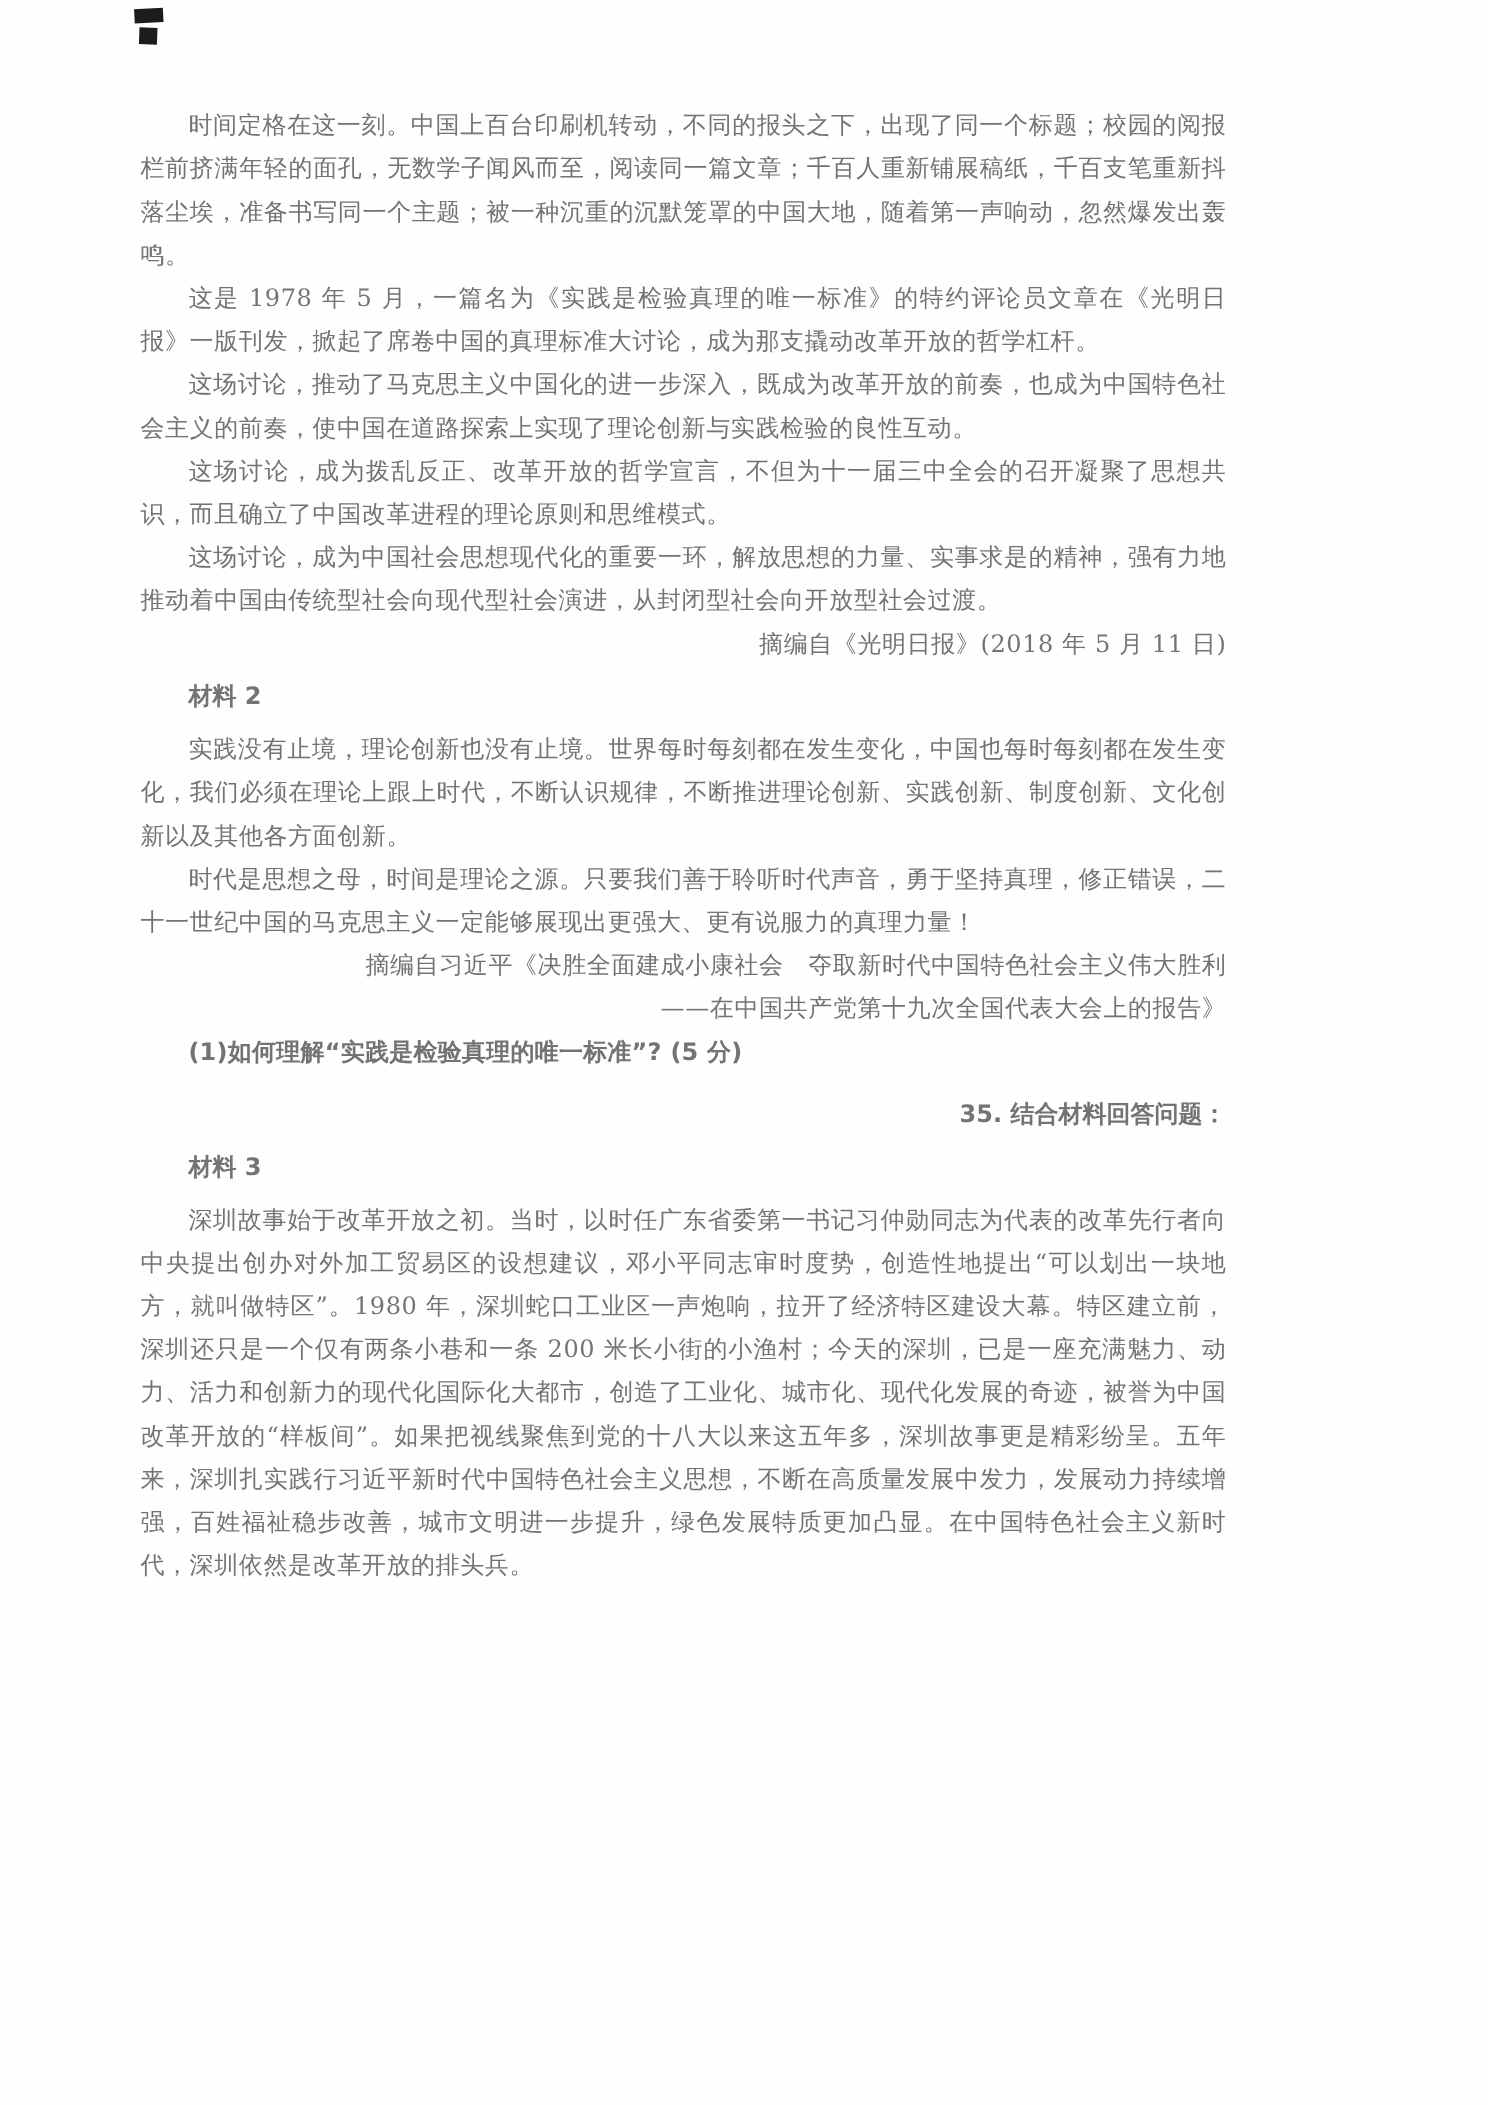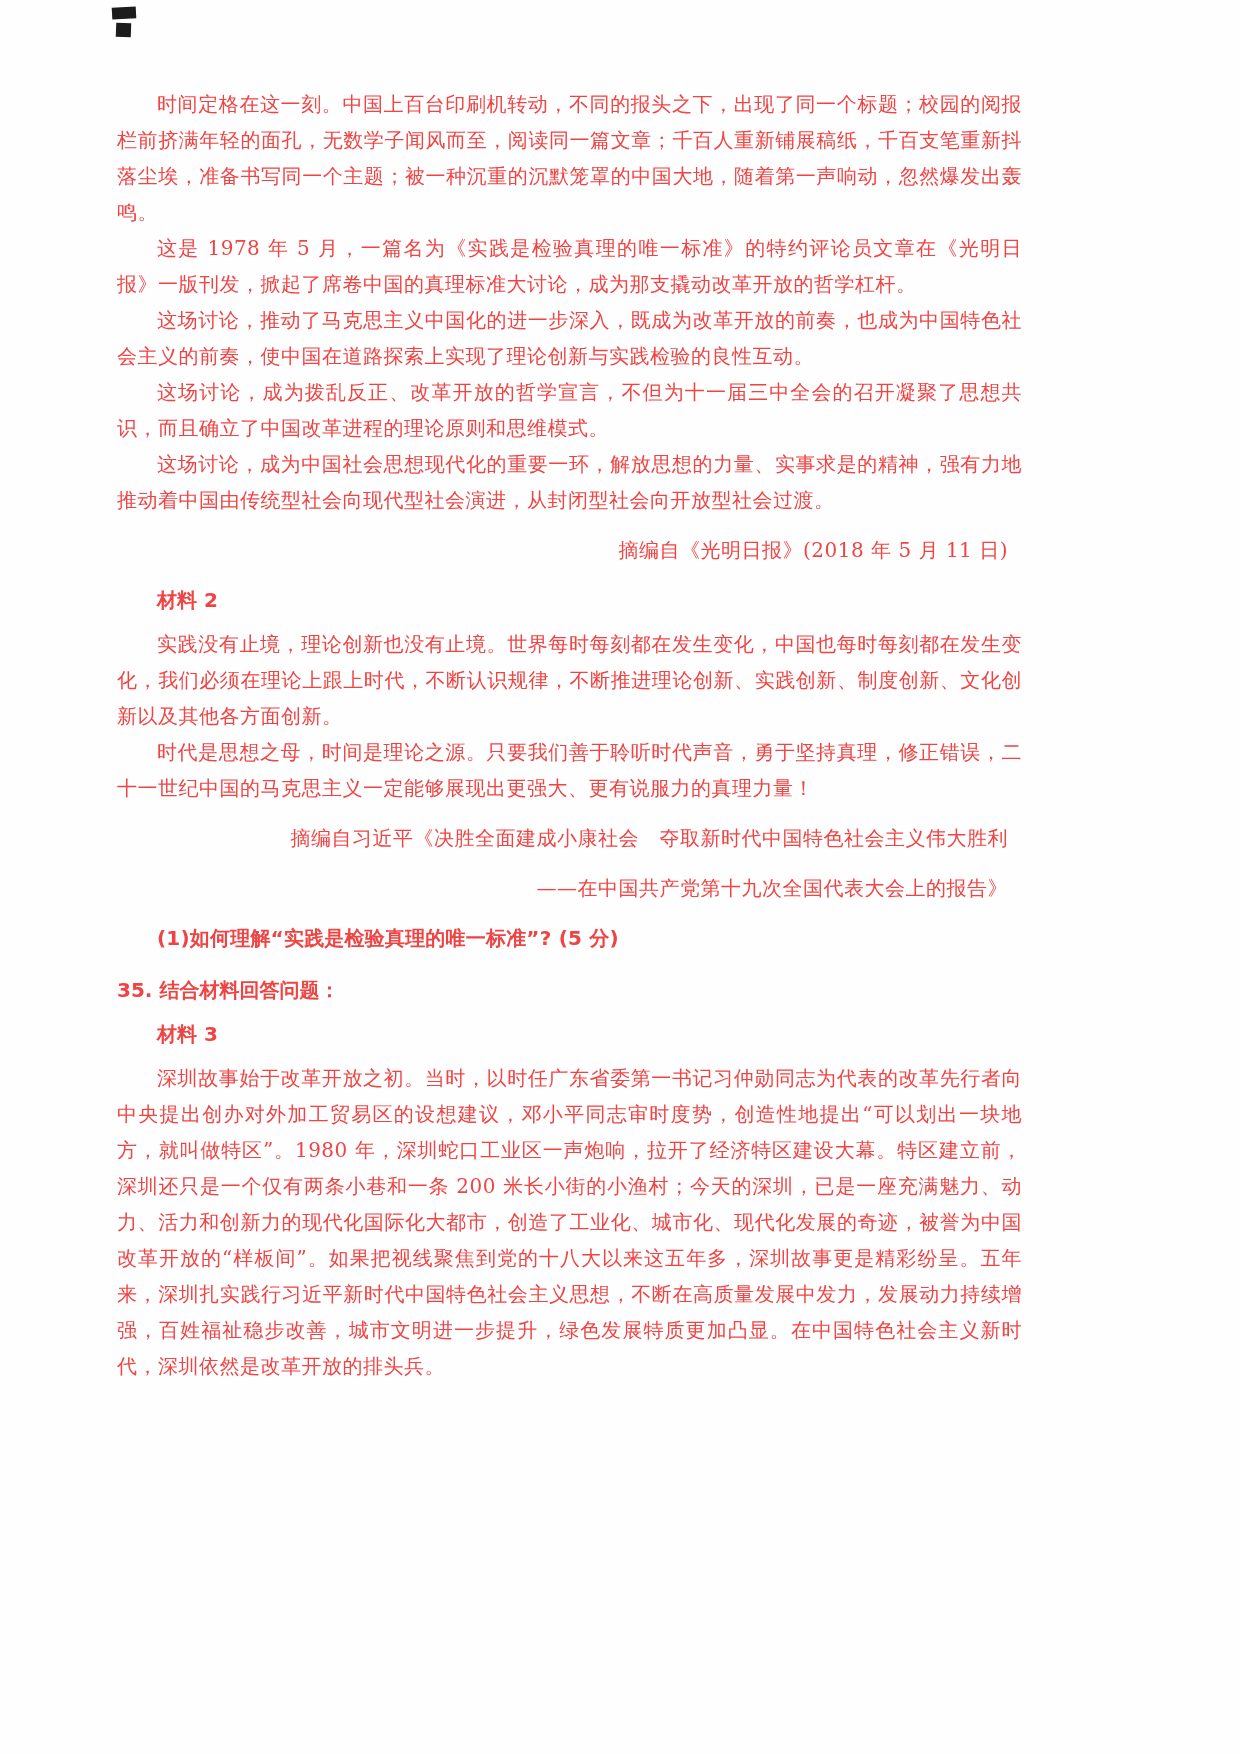--- a/index.html
+++ b/index.html
@@ -7,21 +7,21 @@
     padding: 0;
     background: #ffffff;
   }
   .page {
     position: relative;
     width: 1240px;
     height: 1754px;
     background: #fefefe;
     overflow: hidden;
     font-family: "DejaVu Serif", serif;
-    color: #ef4444;
+    color: #737373;
   }
   .scan-artifact {
     position: absolute;
     background: #1c1c1c;
   }
   .artifact-1 { left: 112px; top: 7px;  width: 24px; height: 12px; transform: rotate(-3deg); }
   .artifact-2 { left: 116px; top: 23px; width: 15px; height: 14px; transform: rotate(2deg); }
   .content {
     position: absolute;
     left: 117px;
@@ -30,21 +30,21 @@
   }
   .para {
     margin: 0;
     font-size: 20px;
     line-height: 36px;
     text-align: justify;
     text-indent: 2em;
     letter-spacing: 0.5px;
   }
   .source {
-    margin: 14px;
+    margin: 0;
     font-size: 20px;
     line-height: 36px;
     text-align: right;
     letter-spacing: 0.5px;
   }
   .label {
     margin: 8px 0 8px 0;
     font-size: 20px;
     line-height: 36px;
     text-indent: 2em;
@@ -55,20 +55,21 @@
     font-weight: 700;
     font-family: "DejaVu Sans", sans-serif;
     letter-spacing: 0.2px;
   }
   .q-header {
     margin: 16px 0 6px 0;
     font-size: 20px;
     line-height: 36px;
     font-weight: 700;
     font-family: "DejaVu Sans", sans-serif;
+    text-align: right;
   }
 </style>
 </head>
 <body>
 
 <div class="page">
 
   <div class="scan-artifact artifact-1"></div>
   <div class="scan-artifact artifact-2"></div>
 

